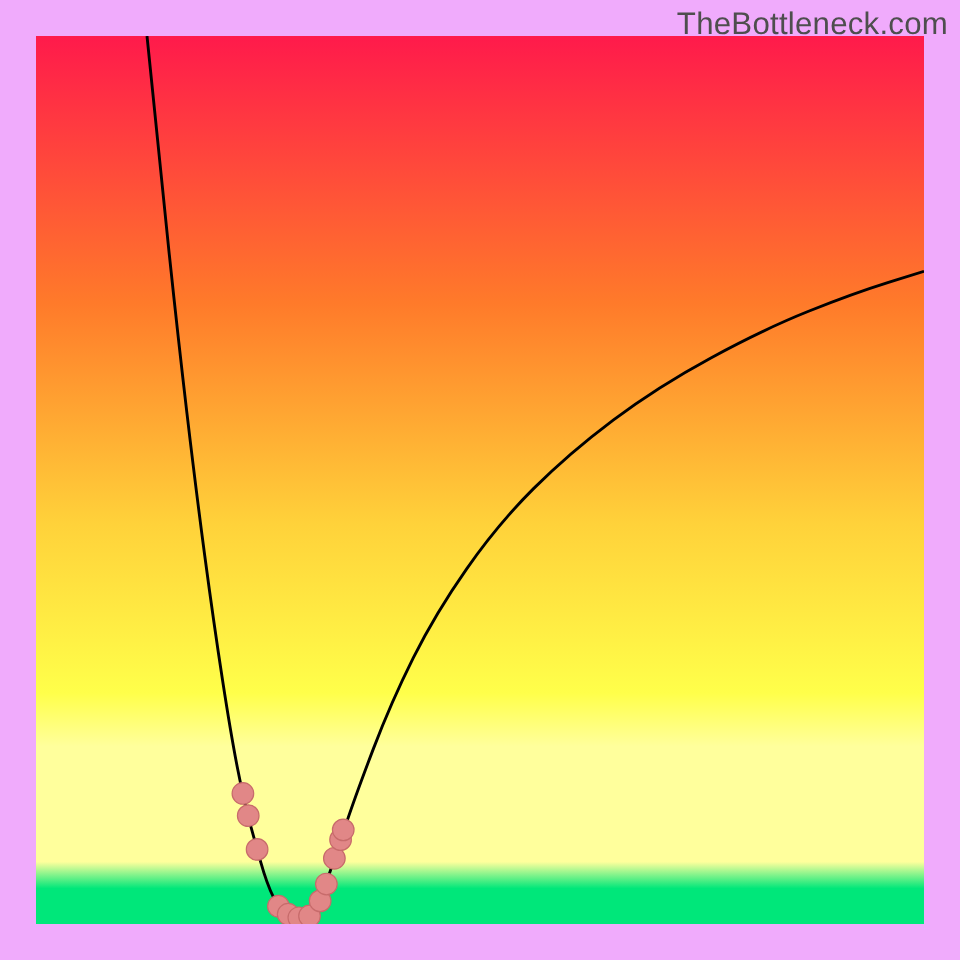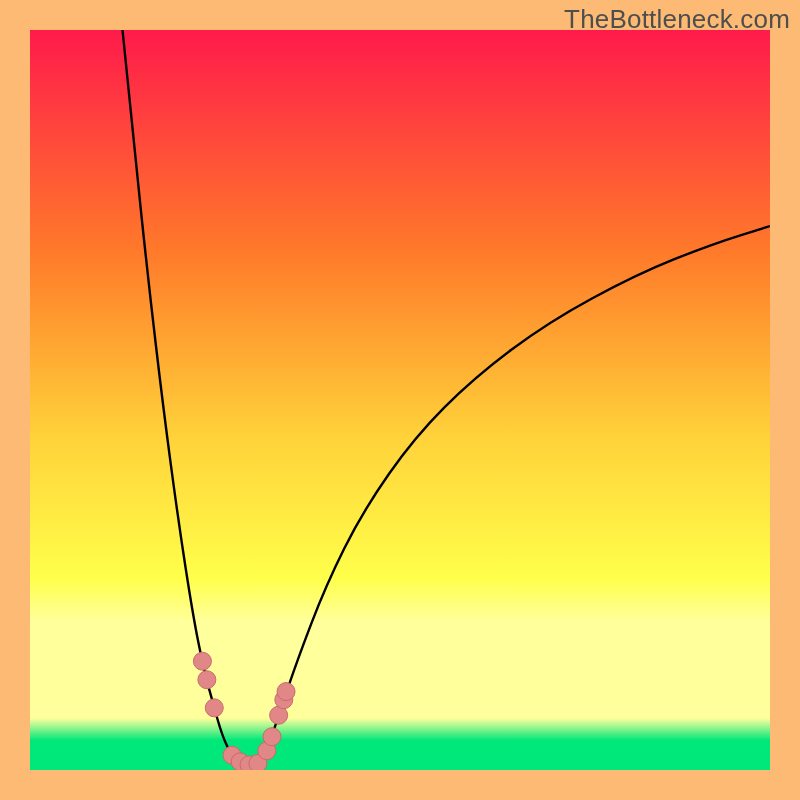--- a/index.html
+++ b/index.html
@@ -10,21 +10,21 @@
     overflow: hidden;
     background: #000;
     font-family: Arial, Helvetica, sans-serif;
   }
   .frame {
     position: absolute;
     left: 0;
     top: 0;
     width: 800px;
     height: 800px;
-    background: #fdba74;
+    background: #f0abfc;
   }
   .plot {
     position: absolute;
     left: 30px;
     top: 30px;
     width: 740px;
     height: 740px;
     overflow: hidden;
   }
   .watermark {

